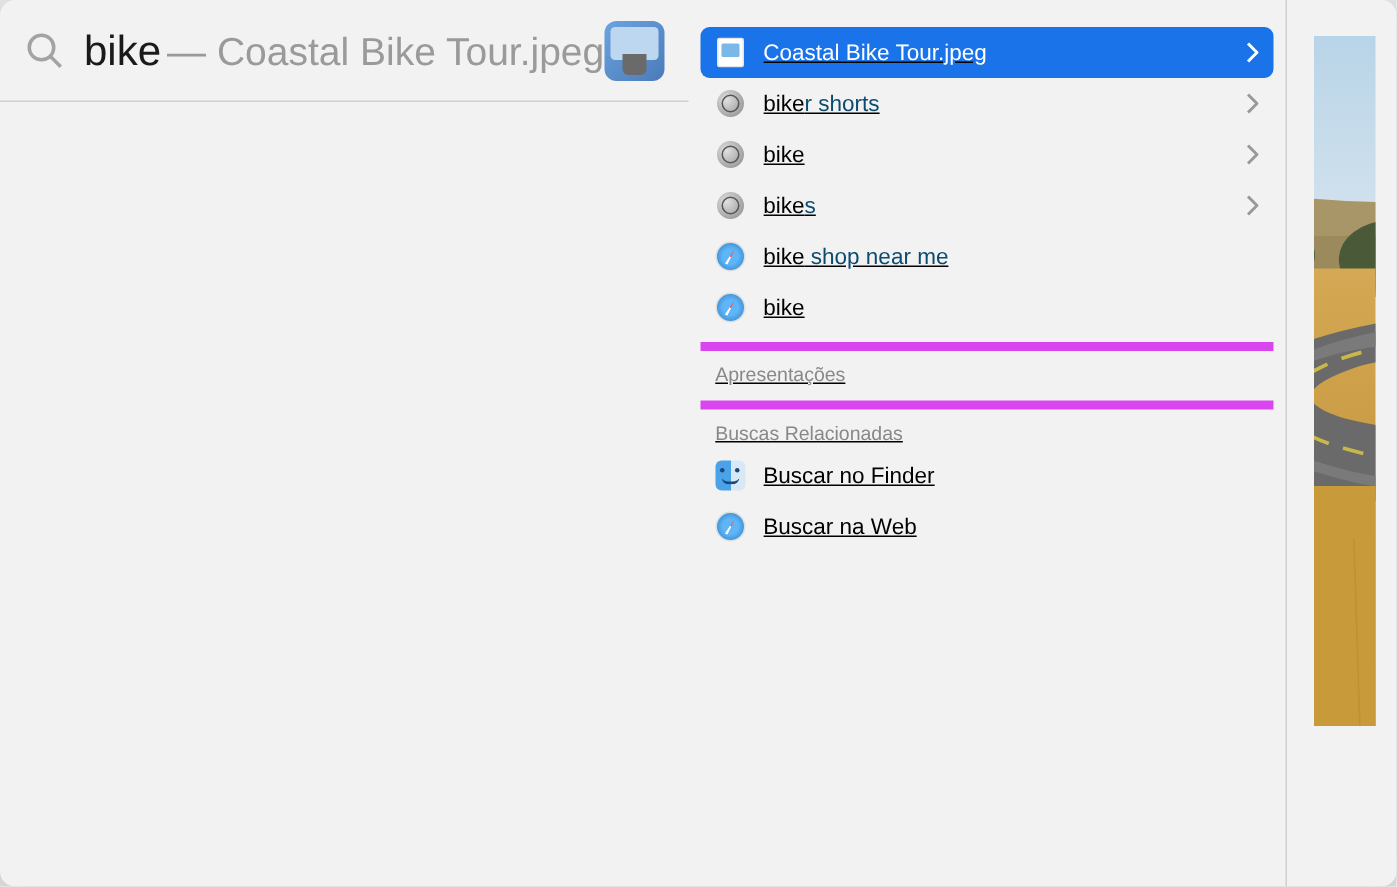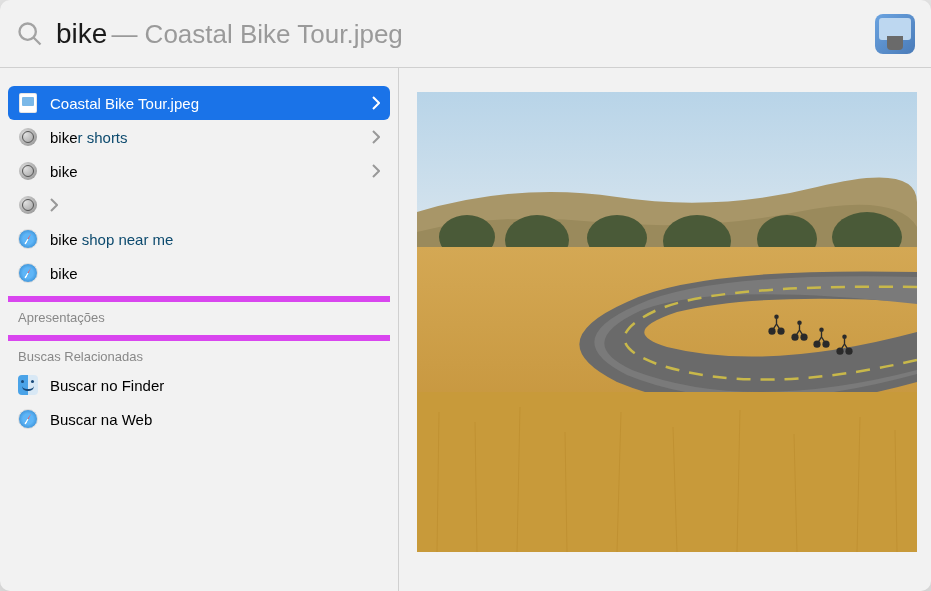--- a/index.html
+++ b/index.html
@@ -11,21 +11,21 @@
       overflow: hidden;
     }
     .spotlight-window {
       width: 931px;
       height: 591px;
       background: #f2f2f2;
       border-radius: 10px;
       overflow: hidden;
       box-shadow: 0 10px 40px rgba(0,0,0,0.2);
       display: flex;
-      flex-direction: column;
+      flex-direction: row;
     }
     .search-bar {
       height: 68px;
       display: flex;
       align-items: center;
       padding: 0 16px;
       border-bottom: 1px solid #d0d0d0;
     }
     .search-icon-main {
       width: 28px;
@@ -75,20 +75,21 @@
       bottom: 4px;
       width: 16px;
       height: 14px;
       background: #6a6a6a;
       border-radius: 0 0 4px 4px;
     }
     .content {
       flex: 1;
       display: flex;
       overflow: hidden;
+      text-decoration: underline;
     }
     .sidebar {
       width: 398px;
       overflow-y: auto;
       padding: 18px 8px 8px 8px;
     }
     .result-item {
       display: flex;
       align-items: center;
       padding: 7px 10px;
@@ -298,20 +299,21 @@
         <div class="item-text"><span>bike</span><span class="gray"></span></div>
         <svg class="chevron" viewBox="0 0 8 14">
             <polyline points="1,1 7,7 1,13"></polyline>
           </svg>
       </div>
 
       <div class="result-item">
         <div class="item-icon">
             <div class="lens-icon"></div>
           </div>
+        <div class="item-text"><span>bike</span><span class="gray">s</span></div>
         <svg class="chevron" viewBox="0 0 8 14">
             <polyline points="1,1 7,7 1,13"></polyline>
           </svg>
       </div>
 
       <div class="result-item">
         <div class="item-icon">
             <div class="safari-icon"></div>
           </div>
         <div class="item-text"><span>bike</span><span class="gray"> shop near me</span></div>

